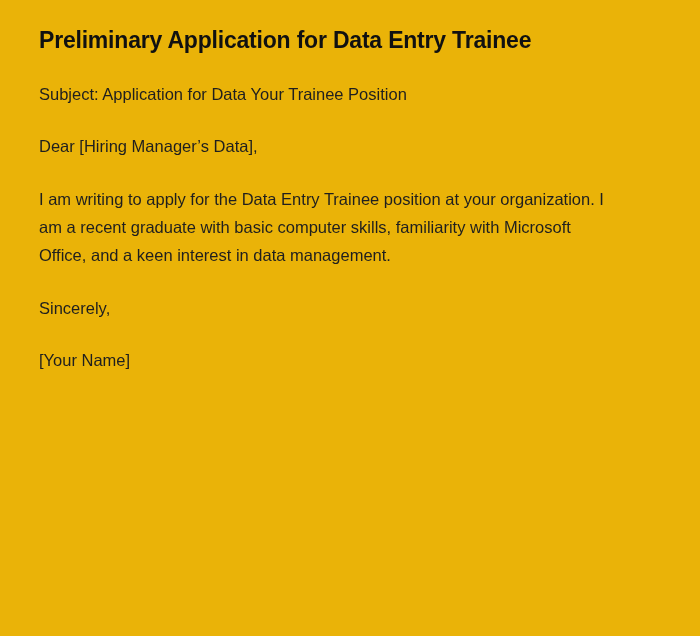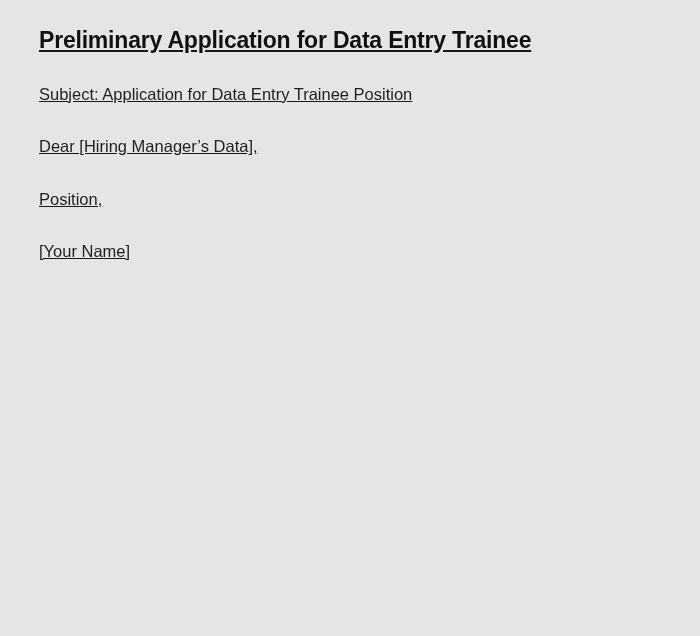--- a/index.html
+++ b/index.html
@@ -12,23 +12,22 @@
     background: #ffffff;
     font-family: "Liberation Sans", sans-serif;
     color: #1a1a1a;
     -webkit-font-smoothing: antialiased;
   }
   .document {
     box-sizing: border-box;
     width: 700px;
     height: 636px;
     padding: 26px 90px 0 39px;
-    background: #e5e5e5;
+    background: #eab308;
     overflow: hidden;
-    text-decoration: underline;
   }
   .doc-title {
     font-size: 23px;
     font-weight: bold;
     line-height: 1.3;
     letter-spacing: -0.2px;
     color: #111111;
     margin: 0 0 24px 0;
   }
   .doc-paragraph {
@@ -40,17 +39,18 @@
   }
   .doc-paragraph:last-child {
     margin-bottom: 8px;
   }
 </style>
 </head>
 <body>
 
 <div class="document">
   <h1 class="doc-title">Preliminary Application for Data Entry Trainee</h1>
-  <p class="doc-paragraph">Subject: Application for Data Entry Trainee Position</p>
+  <p class="doc-paragraph">Subject: Application for Data Your Trainee Position</p>
   <p class="doc-paragraph">Dear [Hiring Manager’s Data],</p>
-  <p class="doc-paragraph">Position,</p>
+  <p class="doc-paragraph">I am writing to apply for the Data Entry Trainee position at your organization. I am a recent graduate with basic computer skills, familiarity with Microsoft Office, and a keen interest in data management.</p>
+  <p class="doc-paragraph">Sincerely,</p>
   <p class="doc-paragraph">[Your Name]</p>
 </div>
 
 </body></html>

